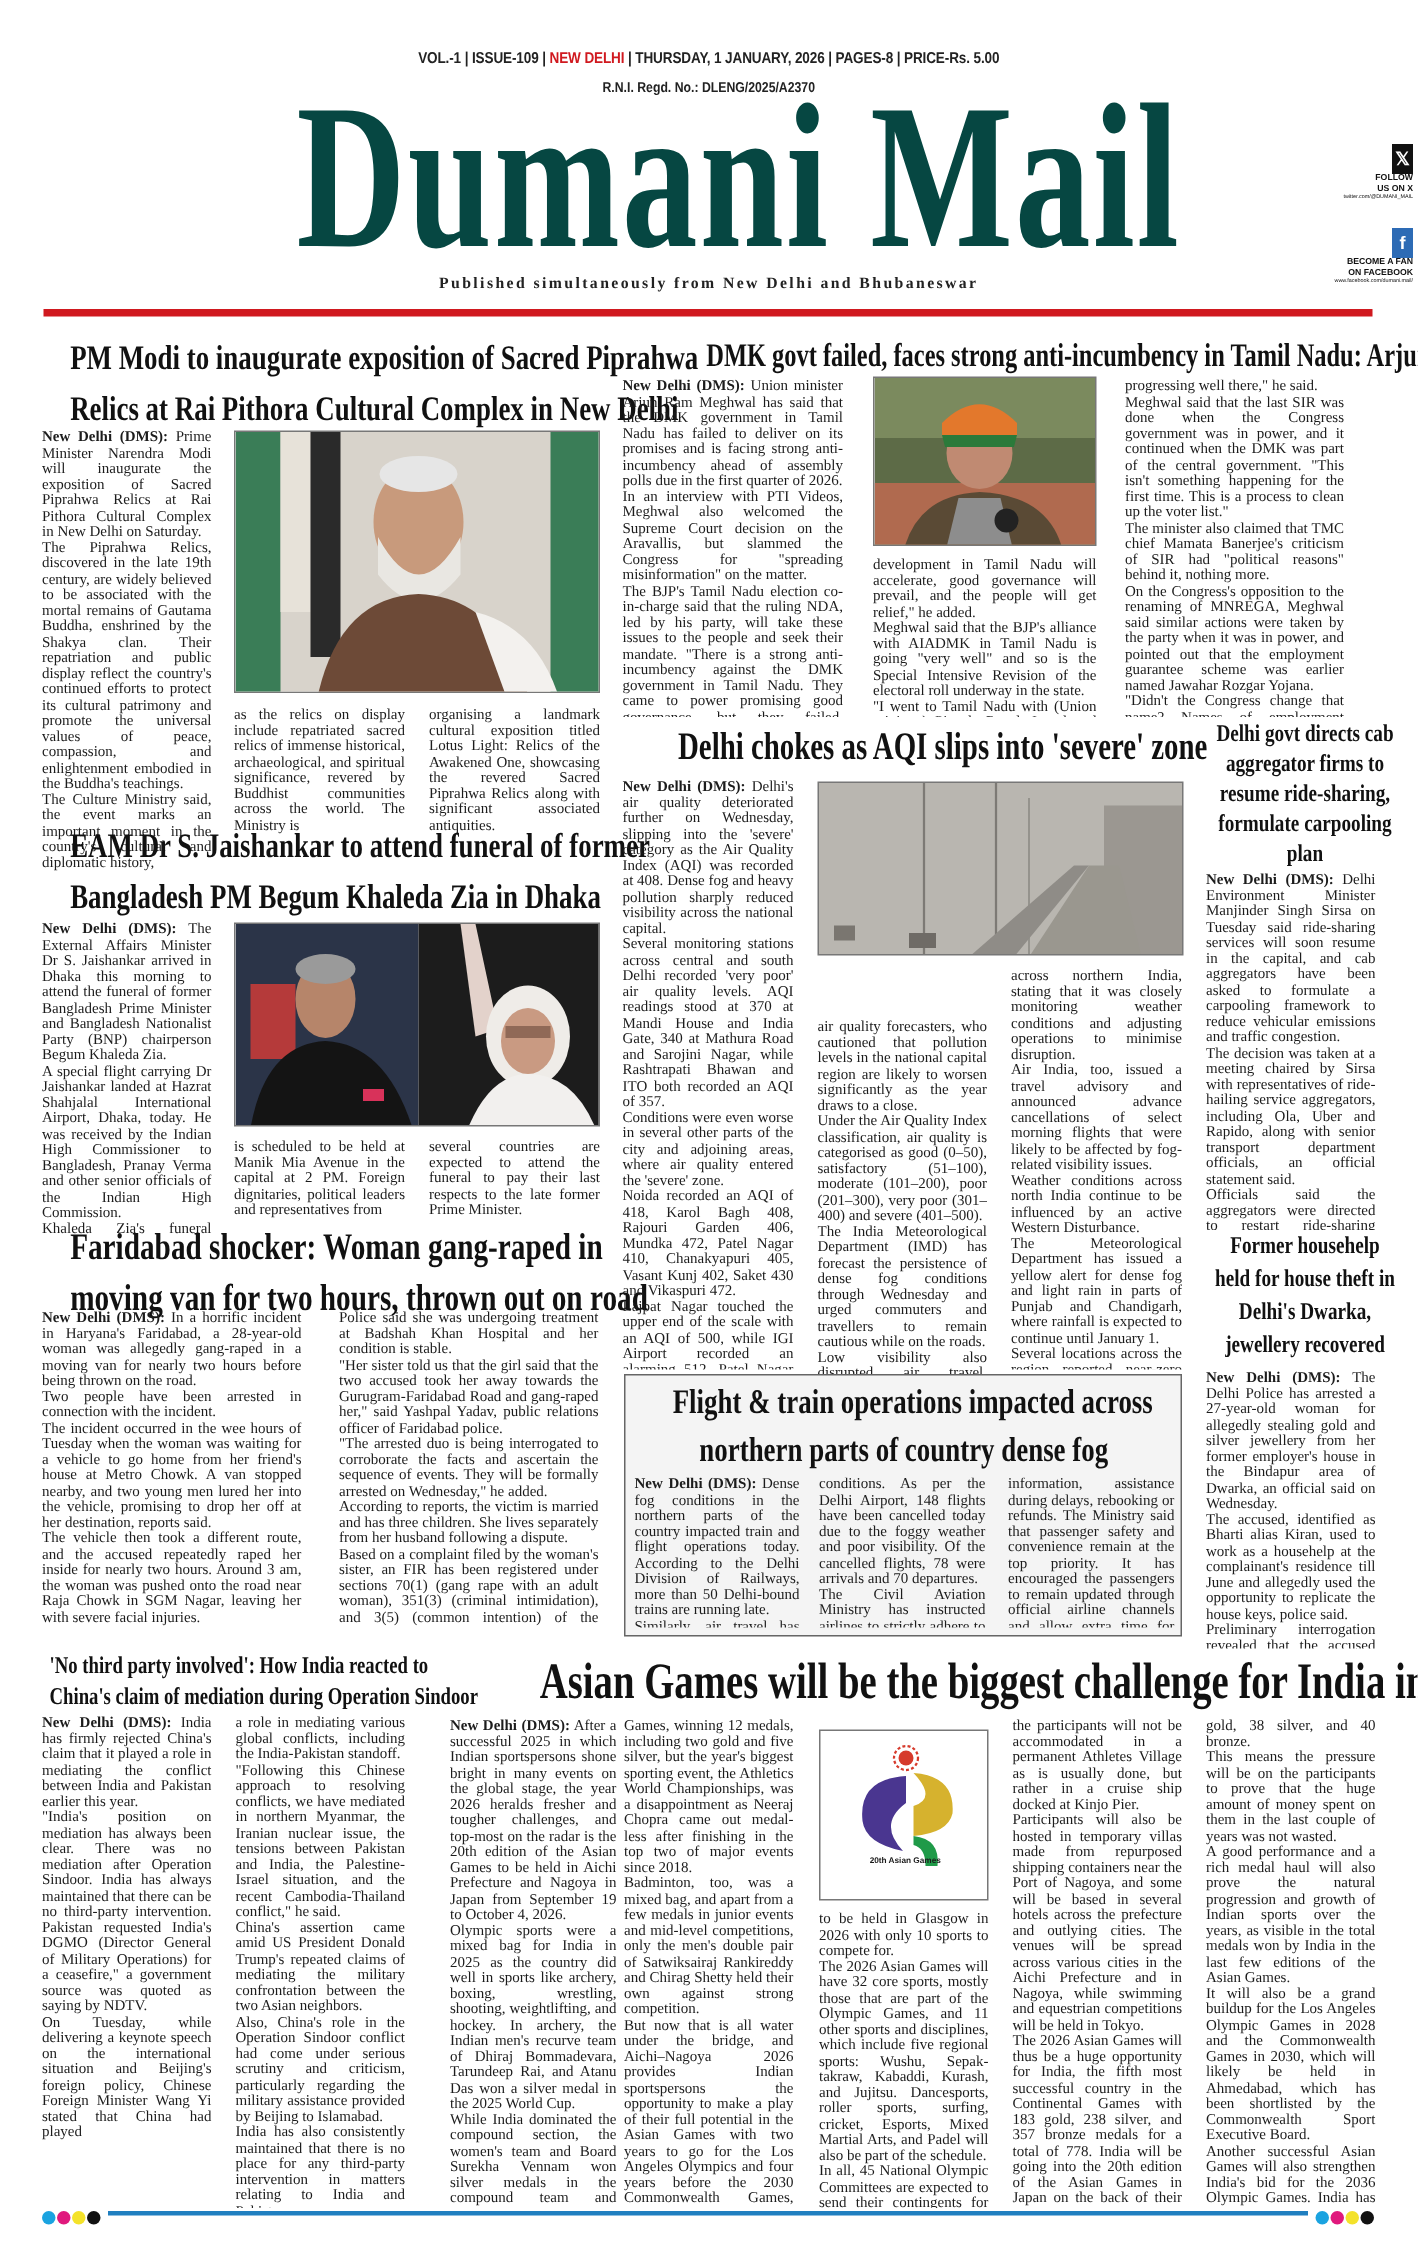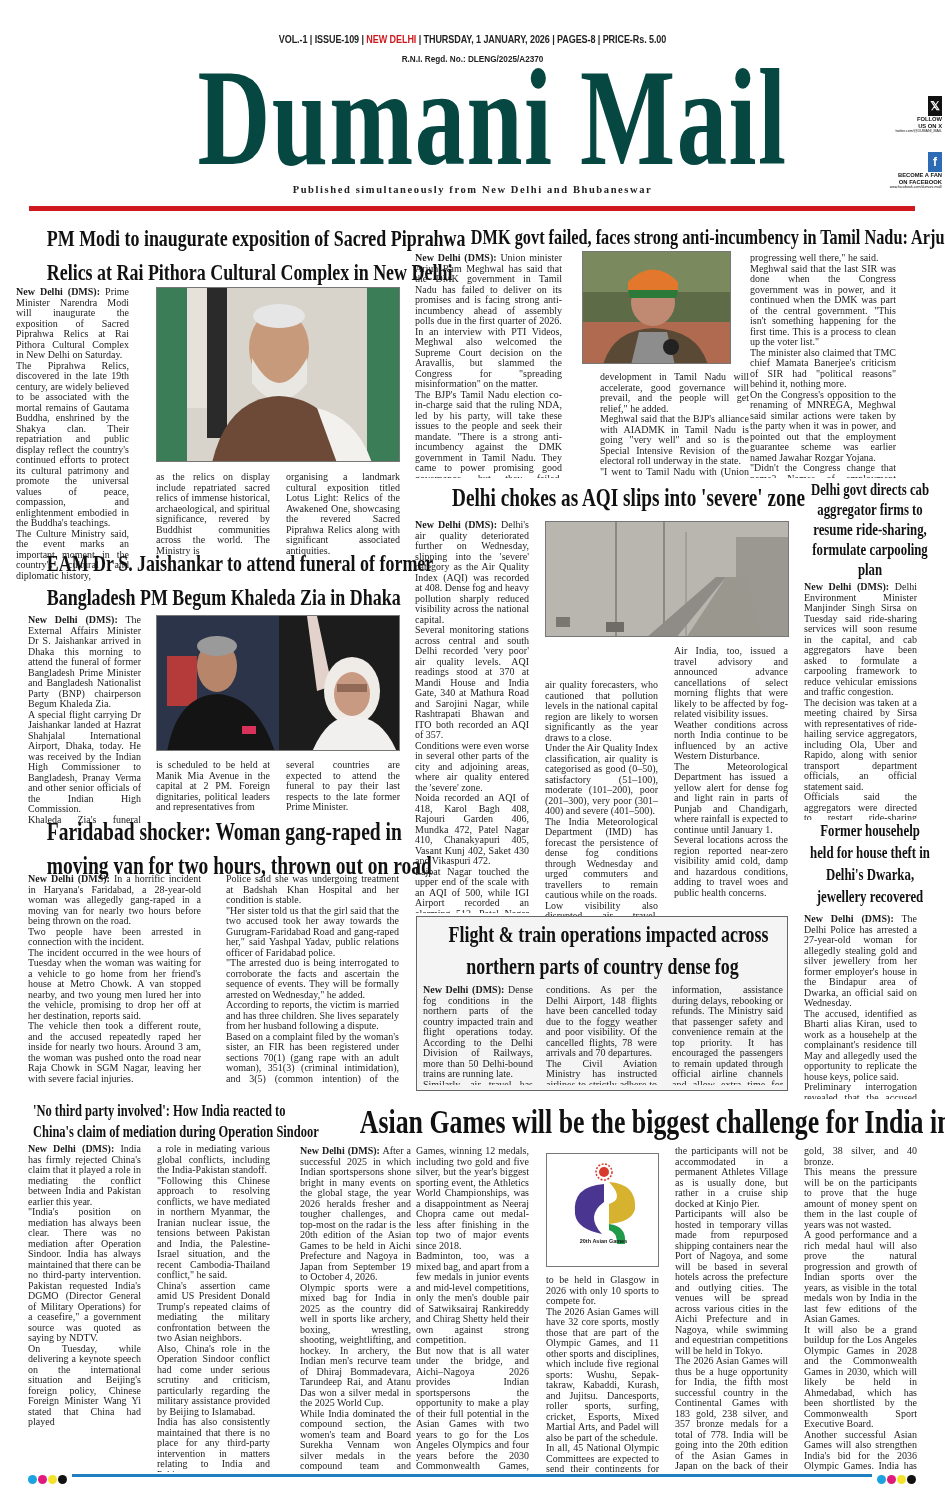--- a/index.html
+++ b/index.html
@@ -51,21 +51,21 @@
   <span class="ico" style="background:#2d6bb5;">f</span>
   <div class="lbl">BECOME A FAN</div>
   <div class="lbl">ON FACEBOOK</div>
   <div class="url">www.facebook.com/dumani.mail/</div>
 </div>
 
 <div class="abs hl" style="left:0;width:425px;top:222px;font-size:23px;line-height:34px;transform:scaleX(0.78);">
   <div>PM Modi to inaugurate exposition of Sacred Piprahwa</div>
   <div>Relics at Rai Pithora Cultural Complex in New Delhi</div>
 </div>
-<div class="abs body" style="left:16px;top:287px;width:113px;height:295px;">
+<div class="abs body" style="left:28px;top:287px;width:113px;height:295px;">
   <p><b>New Delhi (DMS):</b> <span>Prime Minister Narendra Modi will inaugurate the exposition of Sacred Piprahwa Relics at Rai Pithora Cultural Complex in New Delhi on Saturday.</span></p>
   <p>The Piprahwa Relics, discovered in the late 19th century, are widely believed to be associated with the mortal remains of Gautama Buddha, enshrined by the Shakya clan. Their repatriation and public display reflect the country's continued efforts to protect its cultural patrimony and promote the universal values of peace, compassion, and enlightenment embodied in the Buddha's teachings.</p>
   <p>The Culture Ministry said, the event marks an important moment in the country's cultural and diplomatic history,</p>
 </div>
 <div class="abs photo" style="left:156px;top:287px;width:244px;height:175px;">
   <svg width="244" height="175" viewBox="0 0 244 175">
     <rect width="244" height="175" fill="#d8d3cb"></rect>
     <rect x="0" y="0" width="30" height="175" fill="#3a7d57"></rect>
     <rect x="210" y="0" width="34" height="175" fill="#3a7d57"></rect>
     <rect x="30" y="0" width="20" height="120" fill="#e7e2d9"></rect>
@@ -148,21 +148,21 @@
     <rect x="0" y="0" width="149" height="40" fill="#7b8a5e"></rect>
     <rect x="0" y="70" width="149" height="43" fill="#b06a4f"></rect>
     <ellipse cx="70" cy="50" rx="22" ry="24" fill="#c08a72"></ellipse>
     <path d="M45 30 Q70 5 95 30 L95 38 L45 38 Z" fill="#e3782c"></path>
     <path d="M45 38 L95 38 L93 46 L47 46 Z" fill="#2b7a3a"></path>
     <path d="M20 113 Q30 78 70 76 Q115 78 125 113 Z" fill="#5a4a35"></path>
     <path d="M48 113 L56 80 L84 80 L92 113 Z" fill="#8d8d8d"></path>
     <circle cx="88" cy="95" r="8" fill="#222"></circle>
   </svg>
 </div>
-<div class="abs body" style="left:582px;top:372px;width:149px;height:106px;margin-left:18px;">
+<div class="abs body" style="left:582px;top:372px;width:149px;height:106px;">
   <p>development in Tamil Nadu will accelerate, good governance will prevail, and the people will get relief," he added.</p>
   <p>Meghwal said that the BJP's alliance with AIADMK in Tamil Nadu is going "very well" and so is the Special Intensive Revision of the electoral roll underway in the state.</p>
   <p>"I went to Tamil Nadu with (Union minister) Piyush Goyal. I gathered information about the SIR process there. The SIR process is</p>
 </div>
 <div class="abs body" style="left:750px;top:253px;width:146px;height:225px;">
   <p>progressing well there," he said.</p>
   <p>Meghwal said that the last SIR was done when the Congress government was in power, and it continued when the DMK was part of the central government. "This isn't something happening for the first time. This is a process to clean up the voter list."</p>
   <p>The minister also claimed that TMC chief Mamata Banerjee's criticism of SIR had "political reasons" behind it, nothing more.</p>
   <p>On the Congress's opposition to the renaming of MNREGA, Meghwal said similar actions were taken by the party when it was in power, and pointed out that the employment guarantee scheme was earlier named Jawahar Rozgar Yojana.</p>
   <p>"Didn't the Congress change that name? Names of employment schemes have been changed before. But this time, it was done because when we went to the field, there was a demand to use technology in NREGA," the BJP leader said.</p>
@@ -191,20 +191,21 @@
   </svg>
 </div>
 <div class="abs body" style="left:545px;top:680px;width:113px;height:267px;">
   <p>air quality forecasters, who cautioned that pollution levels in the national capital region are likely to worsen significantly as the year draws to a close.</p>
   <p>Under the Air Quality Index classification, air quality is categorised as good (0–50), satisfactory (51–100), moderate (101–200), poor (201–300), very poor (301–400) and severe (401–500).</p>
   <p>The India Meteorological Department (IMD) has forecast the persistence of dense fog conditions through Wednesday and urged commuters and travellers to remain cautious while on the roads.</p>
   <p>Low visibility also disrupted air travel, prompting advisories from airlines and airport authorities.</p>
   <p>IndiGo warned passengers of possible delays and cancellations at Delhi and several other airports</p>
 </div>
 <div class="abs body" style="left:674px;top:646px;width:114px;height:267px;">
+  <p>across northern India, stating that it was closely monitoring weather conditions and adjusting operations to minimise disruption.</p>
   <p>Air India, too, issued a travel advisory and announced advance cancellations of select morning flights that were likely to be affected by fog-related visibility issues.</p>
   <p>Weather conditions across north India continue to be influenced by an active Western Disturbance.</p>
   <p>The Meteorological Department has issued a yellow alert for dense fog and light rain in parts of Punjab and Chandigarh, where rainfall is expected to continue until January 1.</p>
   <p>Several locations across the region reported near-zero visibility amid cold, damp and hazardous conditions, adding to travel woes and public health concerns.</p>
 </div>
 
 <div class="abs boxed" style="left:416px;top:916px;width:372px;height:175px;"></div>
 <div class="abs hl" style="left:405px;width:395px;top:919px;font-size:23px;line-height:32px;transform:scaleX(0.78);">
   <div>Flight &amp; train operations impacted across</div>
   <div>northern parts of country dense fog</div>
@@ -235,21 +236,21 @@
 </div>
 
 <div class="abs hl" style="left:795px;width:150px;top:820px;font-size:16px;line-height:22px;transform:scaleX(0.8);">
   <div>Former househelp</div>
   <div>held for house theft in</div>
   <div>Delhi's Dwarka,</div>
   <div>jewellery recovered</div>
 </div>
 <div class="abs body" style="left:804px;top:914px;width:113px;height:185px;">
   <p><b>New Delhi (DMS):</b> <span>The Delhi Police has arrested a 27-year-old woman for allegedly stealing gold and silver jewellery from her former employer's house in the Bindapur area of Dwarka, an official said on Wednesday.</span></p>
-  <p>The accused, identified as Bharti alias Kiran, used to work as a househelp at the complainant's residence till May and allegedly used the opportunity to replicate the house keys, police said.</p>
+  <p>The accused, identified as Bharti alias Kiran, used to work as a househelp at the complainant's residence till June and allegedly used the opportunity to replicate the house keys, police said.</p>
   <p>Preliminary interrogation revealed that the accused wanted to buy a flat for her family, they said.</p>
 </div>
 
 <div class="abs hl" style="left:0;width:300px;top:1100px;font-size:16px;line-height:21px;transform:scaleX(0.78);">
   <div>'No third party involved': How India reacted to</div>
   <div>China's claim of mediation during Operation Sindoor</div>
 </div>
 <div class="abs body" style="left:28px;top:1144px;width:113px;height:328px;">
   <p><b>New Delhi (DMS):</b> <span>India has firmly rejected China's claim that it played a role in mediating the conflict between India and Pakistan earlier this year.</span></p>
   <p>"India's position on mediation has always been clear. There was no mediation after Operation Sindoor. India has always maintained that there can be no third-party intervention. Pakistan requested India's DGMO (Director General of Military Operations) for a ceasefire," a government source was quoted as saying by NDTV.</p>

